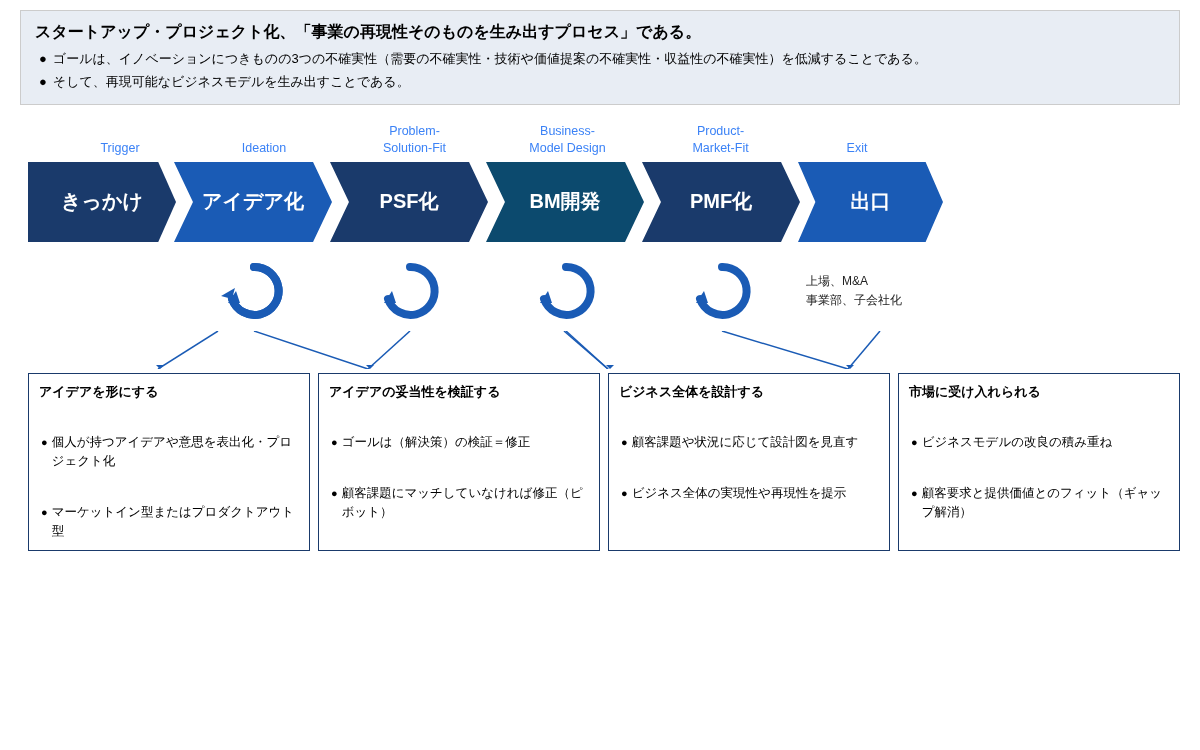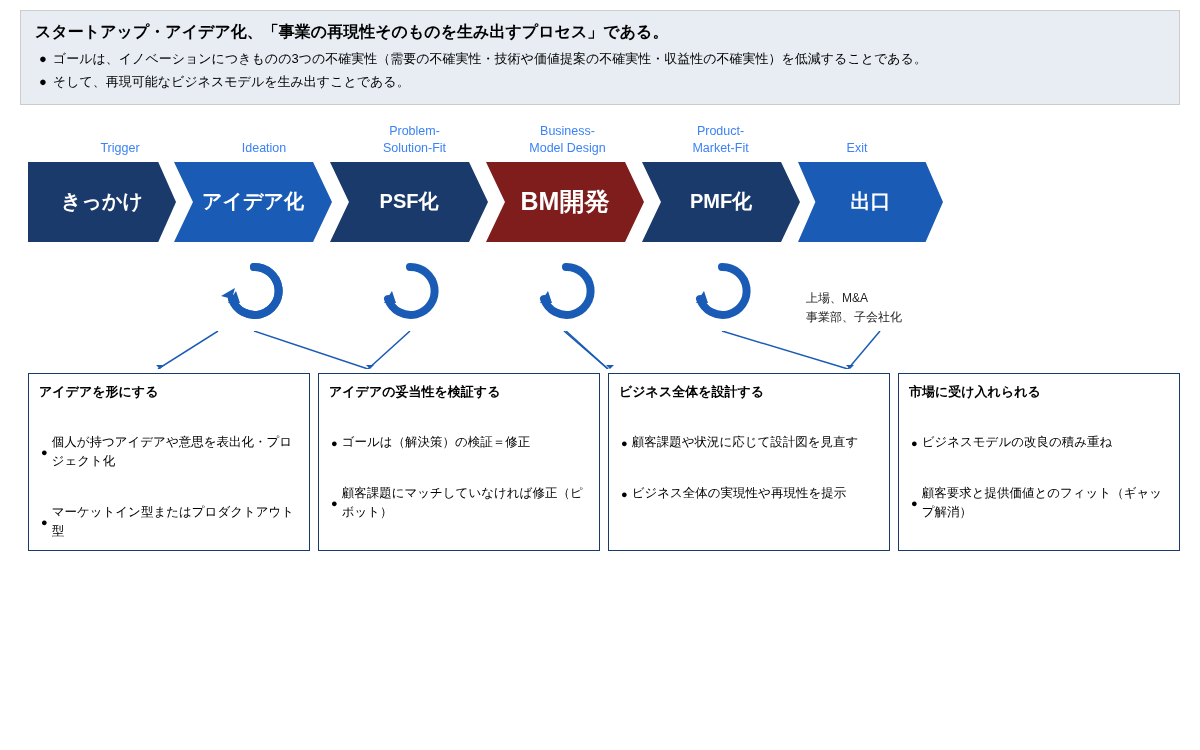--- a/index.html
+++ b/index.html
@@ -119,39 +119,39 @@
       font-weight: bold;
       margin-bottom: 4px;
       font-size: 13px;
     }
     .desc-box-bullets {
       list-style: none;
       padding-left: 2px;
     }
     .desc-box-bullets li {
       display: flex;
-      align-items: center;
+      align-items: flex-start;
       margin-bottom: 2px;
       margin-top: 32px;
     }
     .desc-box-bullets li::before {
       content: '●';
       margin-right: 4px;
       flex-shrink: 0;
       font-size: 11px;
       margin-top: 1px;
     }
   </style>
 </head>
 <body>
 
 <div class="page">
 
   <div class="header-box">
-    <div class="header-title">スタートアップ・アイデア化、「事業の再現性そのものを生み出すプロセス」である。</div>
+    <div class="header-title">スタートアップ・プロジェクト化、「事業の再現性そのものを生み出すプロセス」である。</div>
     <ul class="header-bullets">
       <li>
           <span>ゴールは、イノベーションにつきものの3つの不確実性（需要の不確実性・技術や価値提案の不確実性・収益性の不確実性）を低減することである。</span>
         </li>
       <li>
           <span>そして、再現可能なビジネスモデルを生み出すことである。</span>
         </li>
     </ul>
   </div>
 
@@ -178,39 +178,39 @@
       </div>
     </div>
 
     <div class="chevron" style="width:158px; margin-left:-2px;">
       <div class="chevron-inner" style="background:#1a3a6b; font-size:20px; font-weight:bold; color:#fff; width:100%;height:100%;display:flex;align-items:center;justify-content:center;">
         <span>PSF化</span>
       </div>
     </div>
 
     <div class="chevron" style="width:158px; margin-left:-2px;">
-      <div class="chevron-inner" style="background:#7f1d1d; font-size:25px; font-weight:bold; color:#fff; width:100%;height:100%;display:flex;align-items:center;justify-content:center;">
+      <div class="chevron-inner" style="background:#0c4a6e; font-size:20px; font-weight:bold; color:#fff; width:100%;height:100%;display:flex;align-items:center;justify-content:center;">
         <span>BM開発</span>
       </div>
     </div>
 
     <div class="chevron" style="width:158px; margin-left:-2px;">
       <div class="chevron-inner" style="background:#1a3a6b; font-size:20px; font-weight:bold; color:#fff; width:100%;height:100%;display:flex;align-items:center;justify-content:center;">
         <span>PMF化</span>
       </div>
     </div>
 
     <div class="chevron" style="width:145px; margin-left:-2px;">
       <div class="chevron-inner" style="background:#1a5bb5; font-size:20px; font-weight:bold; color:#fff; width:100%;height:100%;display:flex;align-items:center;justify-content:center;">
         <span>出口</span>
       </div>
     </div>
   </div>
 
-  <div style="display:flex; align-items:flex-end; padding-left:8px; margin-bottom:4px;margin-top:13px;">
+  <div style="display:flex; align-items:center; padding-left:8px; margin-bottom:4px;margin-top:13px;">
 
     <div style="width:148px; flex-shrink:0;"></div>
 
     <div style="width:156px; display:flex; justify-content:center; flex-shrink:0;">
       <svg width="72" height="72" viewBox="0 0 72 72">
         <path d="M36 12 A24 24 0 1 1 14 44" fill="none" stroke="#1a5bb5" stroke-width="8" stroke-linecap="round"></path>
         <polygon points="14,44 6,36 22,36" fill="#1a5bb5" transform="rotate(-30, 14, 44)"></polygon>
         <path d="M36 12 A24 24 0 1 1 14 44" fill="none" stroke="#1a5bb5" stroke-width="8" stroke-linecap="round"></path>
 
         <polygon points="10,48 18,36 22,48" fill="#1a5bb5"></polygon>

